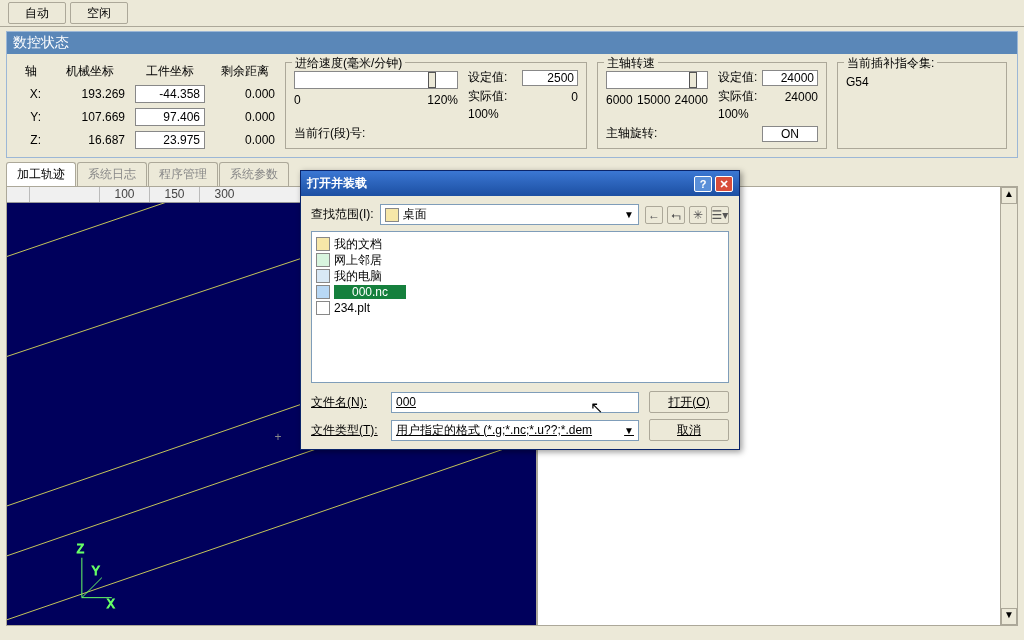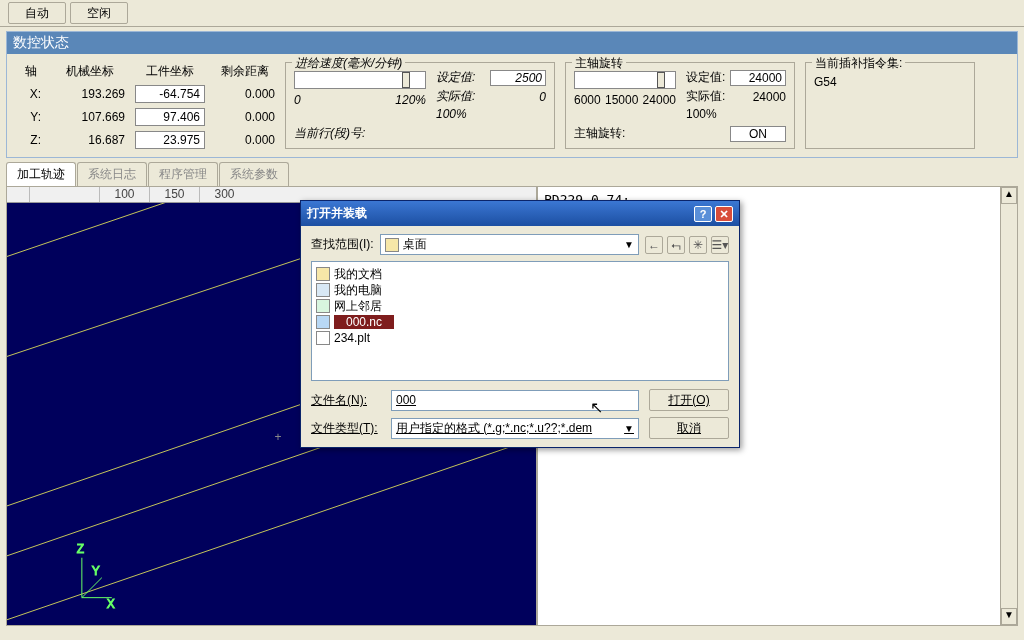--- a/index.html
+++ b/index.html
@@ -14,21 +14,21 @@
 
 .coord-tbl { display: grid; grid-template-columns: 28px 70px 70px 60px; gap: 4px 10px; align-items: center; }
 .coord-tbl .hd { font-weight: normal; text-align: center; }
 .coord-tbl .ax { text-align: right; padding-right: 4px;}
 .coord-tbl .mc { text-align: right; }
 .coord-tbl .wc { border: 1px solid #888; background: #fff; padding: 1px 4px; text-align: right; }
 .coord-tbl .rm { text-align: right; }
 
 .panel { border: 1px solid #aca899; padding: 4px 8px; position: relative; }
 .panel-legend { position: absolute; top: -8px; left: 6px; background: #ece9d8; padding: 0 3px; }
-.feed-panel { width: 270px; font-style: italic; }
+.feed-panel { width: 302px; }
 .spindle-panel { width: 230px; }
 .cmd-panel { width: 170px; }
 .slider-track { height: 18px; border: 1px solid #888; background: #fff; position: relative; margin: 4px 0;}
 .slider-thumb { position: absolute; width: 8px; height: 16px; background: #ece9d8; border:1px solid #555; top:0;}
 .kv { display: flex; justify-content: space-between; margin: 2px 0; align-items: center;}
 .kv .boxv { border: 1px solid #888; background:#fff; width: 56px; text-align: right; padding: 0 3px;}
 .kv .rv { width: 56px; text-align: right;}
 .pct { }
 
 .tabs { display: flex; margin: 2px 6px 0 6px; }
@@ -42,35 +42,35 @@
 .cnc-canvas { background: #00005c; height: 424px; position: relative;}
 .cnc-canvas svg { width: 100%; height: 100%;}
 
 .code-list { flex: 1; background: #fff; padding: 4px 6px; overflow: auto; border-left: 1px solid #aca899;}
 .code-list div { font-family: "SimSun", monospace; font-size: 13px; line-height: 17px;}
 
 .vscroll { width: 17px; background: #ece9d8; border-left: 1px solid #aca899; display: flex; flex-direction: column;}
 .vscroll .arrow { height: 17px; border: 1px solid #aca899; background: #ece9d8; text-align: center; font-size:10px;}
 
 
-.dialog { position: absolute; left: 300px; top: 200px; width: 440px; background: #ece9d8; border: 1px solid #0a246a; box-shadow: 2px 2px 6px rgba(0,0,0,.4);}
+.dialog { position: absolute; left: 300px; top: 170px; width: 440px; background: #ece9d8; border: 1px solid #0a246a; box-shadow: 2px 2px 6px rgba(0,0,0,.4);}
 .dlg-title { background: linear-gradient(#3b77d3,#1c4fa2); color: #fff; padding: 4px 6px; display: flex; align-items: center; justify-content: space-between; font-weight: bold;}
 .dlg-title-btns { display: flex; gap: 3px;}
 .dlg-title-btns span { width: 18px; height: 16px; border: 1px solid #fff; border-radius: 2px; text-align: center; line-height: 14px; font-size: 11px;}
 .dlg-title-btns .help { background: #5a8fd8;}
 .dlg-title-btns .close { background: #d84d3a;}
 .dlg-body { padding: 8px 10px;}
 .lookin-row { display: flex; align-items: center; gap: 6px; margin-bottom: 6px;}
 .lookin-combo { flex: 1; border: 1px solid #7f9db9; background: #fff; height: 21px; display: flex; align-items: center; padding: 0 4px; gap: 4px;}
 .lookin-combo .dd { margin-left: auto; font-size: 10px;}
 .nav-icons { display: flex; gap: 4px; color: #555;}
 .nav-icons span { width: 18px; height: 18px; border: 1px solid #aca899; display: flex; align-items: center; justify-content: center; border-radius: 2px;}
-.file-box { border: 1px solid #7f9db9; background: #fff; height: 120px; padding: 4px; margin-bottom: 8px; text-align: center;}
+.file-box { border: 1px solid #7f9db9; background: #fff; height: 152px; padding: 4px; margin-bottom: 8px; text-align: center;}
 .file-item { display: flex; align-items: center; gap: 4px; height: 16px; font-size: 12px;}
-.file-item.sel span.fname { background: #7f1d1d; color: #fff; padding: 0 12px;}
+.file-item.sel span.fname { background: #15803d; color: #fff; padding: 0 18px;}
 .ficon { width: 14px; height: 14px; border: 1px solid #888; background: #f5f5dc; display: inline-block;}
 .ficon.fold { background: #f7e7a8;}
 .ficon.pc { background: #d8e8f5;}
 .ficon.net { background: #d8f5df;}
 .ficon.nc { background: #b8d8f5;}
 .ficon.plt { background: #fff;}
 .bottom-rows { display: grid; grid-template-columns: 70px 1fr 80px; gap: 6px 10px; align-items: center; text-decoration: underline;}
 .txtin { border: 1px solid #7f9db9; background: #fff; height: 21px; padding: 2px 4px; width: 100%;}
 .combo { border: 1px solid #7f9db9; background: #fff; height: 21px; padding: 2px 4px; width: 100%; display: flex; align-items: center;}
 .combo .dd { margin-left: auto; font-size: 10px;}
@@ -89,21 +89,21 @@
   <div class="status-title">数控状态</div>
   <div class="status-body">
     <div class="coord-tbl">
       <div class="hd">轴</div>
       <div class="hd">机械坐标</div>
       <div class="hd">工件坐标</div>
       <div class="hd">剩余距离</div>
 
       <div class="ax">X:</div>
       <div class="mc">193.269</div>
-      <div class="wc">-64.754</div>
+      <div class="wc">-44.358</div>
       <div class="rm">0.000</div>
 
       <div class="ax">Y:</div>
       <div class="mc">107.669</div>
       <div class="wc">97.406</div>
       <div class="rm">0.000</div>
 
       <div class="ax">Z:</div>
       <div class="mc">16.687</div>
       <div class="wc">23.975</div>
@@ -131,21 +131,21 @@
               <span>实际值:</span>
               <span class="rv">0</span>
             </div>
           <div class="pct">100%</div>
         </div>
       </div>
       <div style="margin-top:4px">当前行(段)号:</div>
     </div>
 
     <div class="panel spindle-panel">
-      <div class="panel-legend">主轴旋转</div>
+      <div class="panel-legend">主轴转速</div>
       <div style="display:flex; gap:10px;">
         <div style="flex:1">
           <div class="slider-track">
               <div class="slider-thumb" style="left:82%"></div>
             </div>
           <div style="display:flex; justify-content:space-between; font-size:10px;">
             <span>6000</span>
             <span>15000</span>
             <span>24000</span>
           </div>
@@ -251,26 +251,26 @@
         <span>✳</span>
         <span>☰▾</span>
       </div>
     </div>
     <div class="file-box" id="file-box">
         <div class="file-item">
           <span class="ficon fold"></span>
           <span class="fname">我的文档</span>
         </div>
         <div class="file-item">
+          <span class="ficon net"></span>
+          <span class="fname">网上邻居</span>
+        </div>
+        <div class="file-item">
           <span class="ficon pc"></span>
           <span class="fname">我的电脑</span>
-        </div>
-        <div class="file-item">
-          <span class="ficon net"></span>
-          <span class="fname">网上邻居</span>
         </div>
         <div class="file-item sel">
           <span class="ficon nc"></span>
           <span class="fname">000.nc</span>
         </div>
         <div class="file-item">
           <span class="ficon plt"></span>
           <span class="fname">234.plt</span>
         </div>
       </div>

